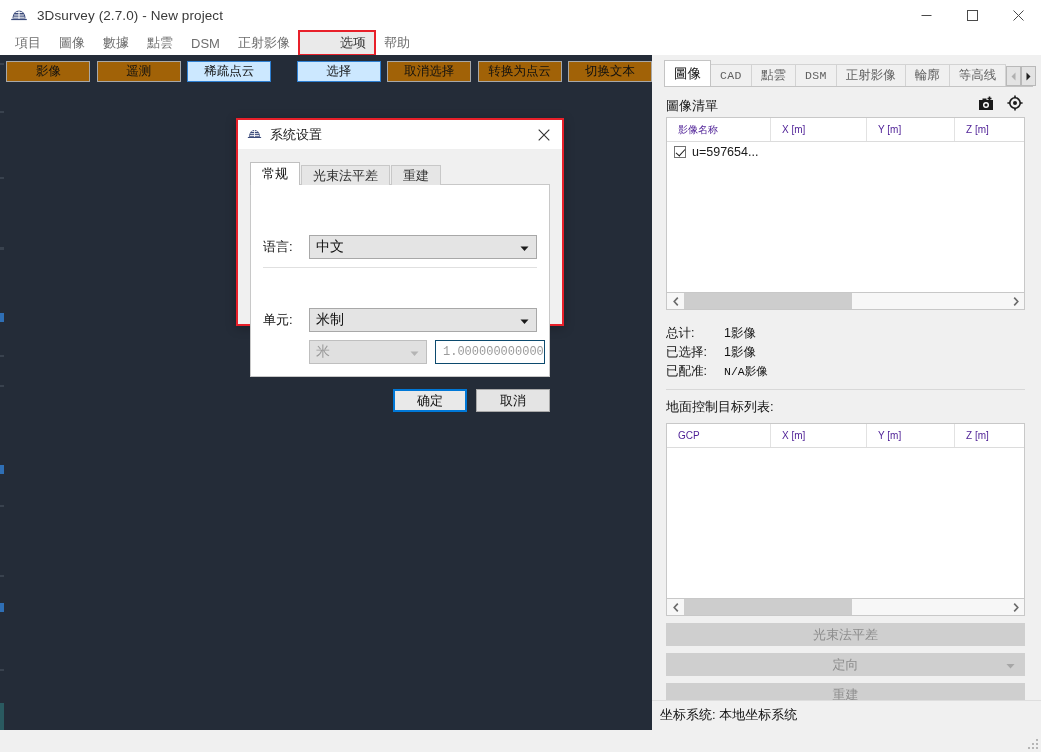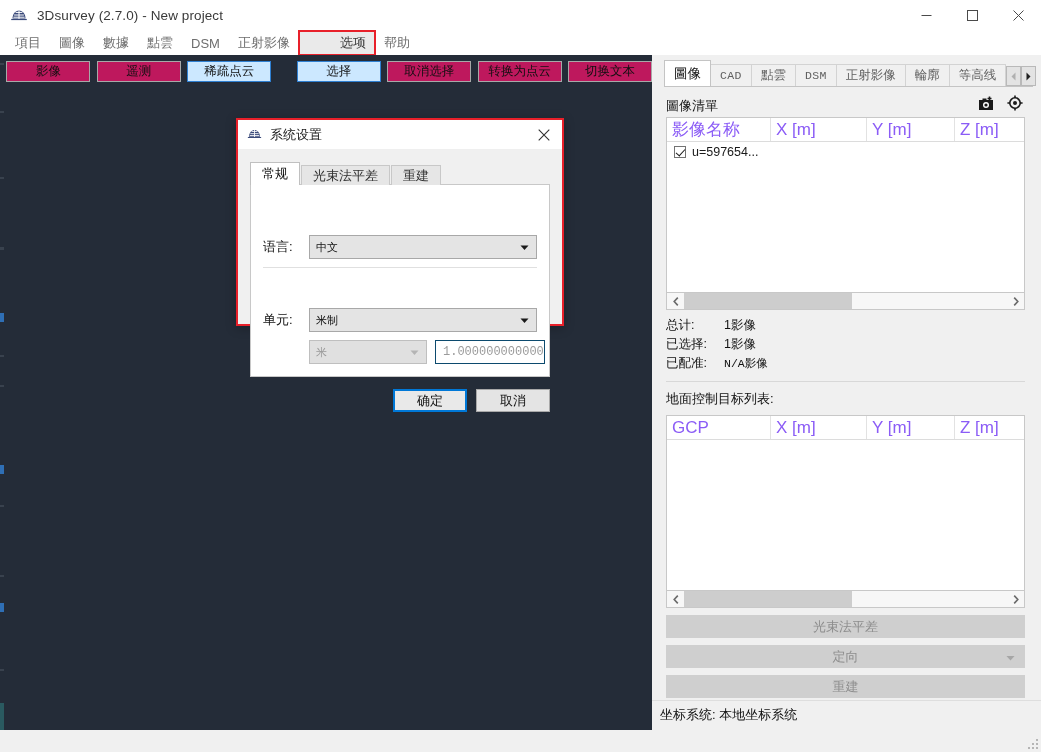--- a/index.html
+++ b/index.html
@@ -48,21 +48,21 @@
   .vp-edge{position:absolute;left:0;top:0;width:4px;height:675px;}
   .vp-edge i{position:absolute;left:0;width:4px;display:block;}
 
   
   .vtoolbar{
     position:absolute;left:0;top:0;width:652px;height:32px;
     display:flex;align-items:center;
   }
   .tbtn{
     height:21px;min-width:84px;padding:0 6px;box-sizing:border-box;
-    background:#be185d;border:1px solid #a8a8a8;
+    background:#a16207;border:1px solid #a8a8a8;
     font-size:12.5px;color:#101010;
     display:flex;align-items:center;justify-content:center;white-space:nowrap;
   }
   .tbtn.sel{background:#cce8ff;border-color:#2f80d2;}
   .tbsp{width:10px;}
   .tbgap{width:40px;}
 
   
   .rpanel{position:absolute;left:652px;top:55px;width:389px;height:675px;background:#f0f0f0;}
 
@@ -89,21 +89,21 @@
 
   .sect-title{margin:10px 0 7px 14px;font-size:13px;color:#111;}
   .listhdr{position:relative;height:20px;}
   .hdr-icons{position:absolute;right:18px;top:-2px;display:flex;gap:12px;align-items:center;}
 
   .gridbox{
     margin:0 16px 0 14px;background:#fff;border:1px solid #c8c8c8;box-sizing:border-box;
   }
   .gridhdr{display:flex;height:24px;border-bottom:1px solid #dcdcdc;box-sizing:border-box;}
   .gh{
-    font-size:17px;color:#8b5cf6;display:flex;align-items:center;padding-left:5px;box-sizing:border-box;
+    font-size:10px;color:#4c1d95;display:flex;align-items:center;padding-left:11px;box-sizing:border-box;
     border-right:1px solid #e2e2e2;
   }
   .gh:last-child{border-right:none;}
   .gridrow{display:flex;height:20px;align-items:center;}
   .cellname{display:flex;align-items:center;padding-left:7px;box-sizing:border-box;font-size:12.5px;}
   .cb{
     width:12px;height:12px;border:1px solid #737373;background:#fff;
     margin-right:6px;flex:none;position:relative;box-sizing:border-box;
   }
   .cb:after{
@@ -154,21 +154,21 @@
   }
   .dtab.active{background:#fff;height:23px;color:#101010;border-color:#c0c0c0;}
   .dpane{
     border:1px solid #c8c8c8;background:#fff;padding:10px 12px 12px 12px;box-sizing:border-box;
     margin-top:-1px;
   }
   .frow{display:flex;align-items:center;margin-bottom:0;margin-top:40px;}
   .flabel{width:46px;font-size:13px;color:#111;flex:none;}
   .combo{
     flex:1;height:24px;background:#e4e4e4;border:1px solid #a8a8a8;box-sizing:border-box;
-    display:flex;align-items:center;padding-left:6px;position:relative;font-size:11px;color:#101010;
+    display:flex;align-items:center;padding-left:6px;position:relative;font-size:14px;color:#101010;
   }
   .combo .ar{position:absolute;right:7px;top:50%;transform:translateY(-50%);}
   .combo.dis{color:#9a9a9a;border-color:#bfbfbf;background:#e0e0e0;}
   .hr2{height:1px;background:#e0e0e0;margin:8px 0 8px 0;}
   .subrow{display:flex;margin-top:8px;padding-left:46px;gap:8px;}
   .numbox{
     flex:1;height:24px;border:1px solid #0c4a6e;background:#fff;box-sizing:border-box;
     display:flex;align-items:center;padding-left:7px;color:#9b9b9b;
     font-family:"Liberation Mono","DejaVu Sans Mono",monospace;font-size:12px;
   }
@@ -332,21 +332,21 @@
       <div class="hstrack">
           <div class="hsthumb" style="width:52%;"></div>
         </div>
       <div class="hsarr">
         <svg width="6" height="9" viewBox="0 0 6 9">
             <path d="M1.2 0.6 L4.8 4.5 L1.2 8.4" fill="none" stroke="currentColor" stroke-width="1.6"></path>
           </svg>
       </div>
     </div>
 
-    <div style="margin-top:6px;">
+    <div style="margin-top:14px;">
       <div class="statline">
         <span class="k">总计:</span>
         <span class="v">1影像</span>
       </div>
       <div class="statline">
         <span class="k">已选择:</span>
         <span class="v">1影像</span>
       </div>
       <div class="statline">
         <span class="k">已配准:</span>

